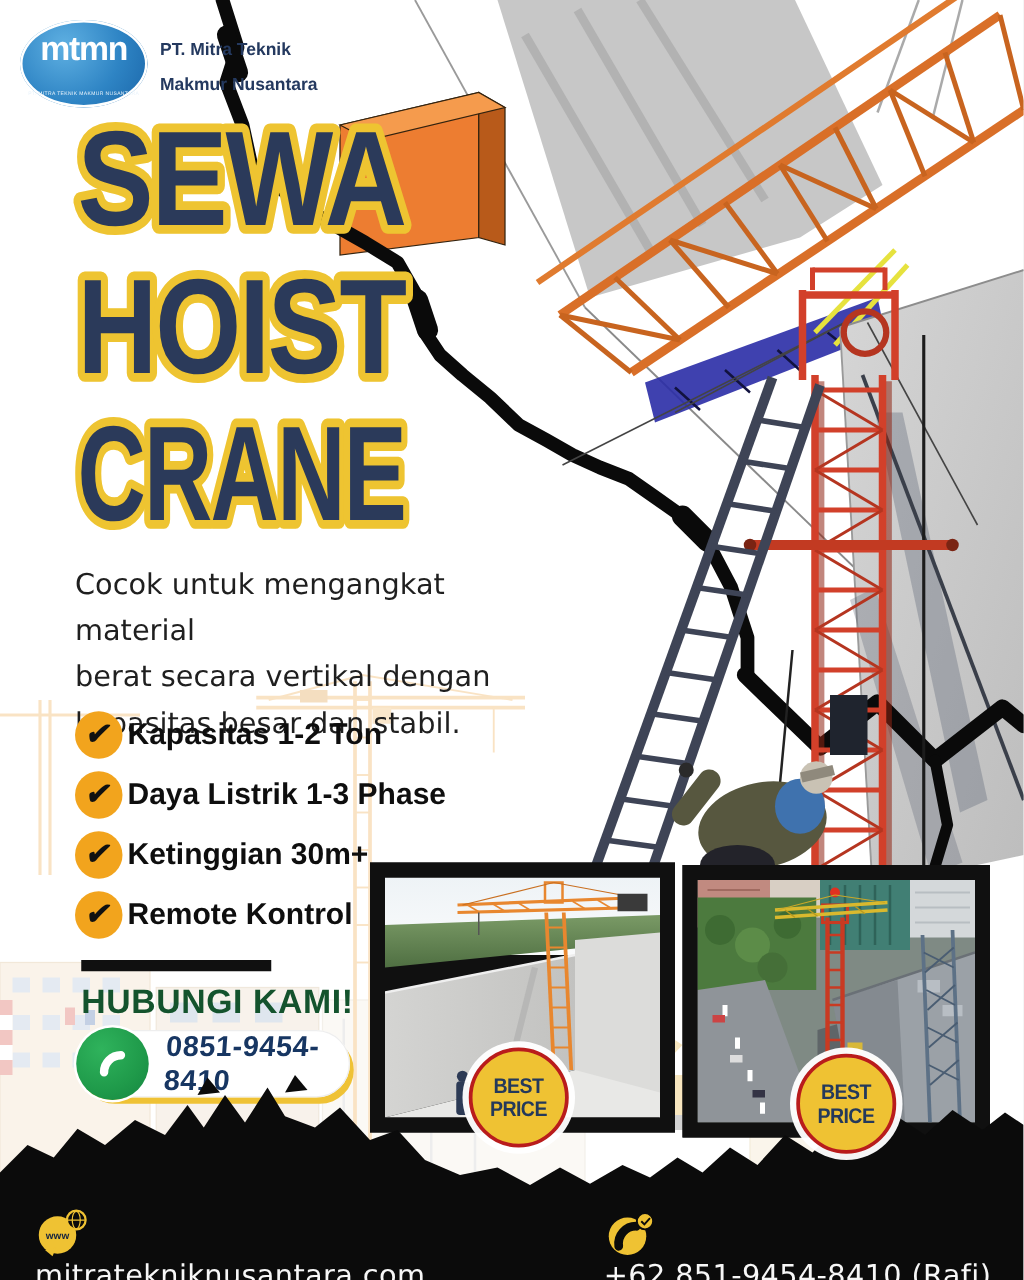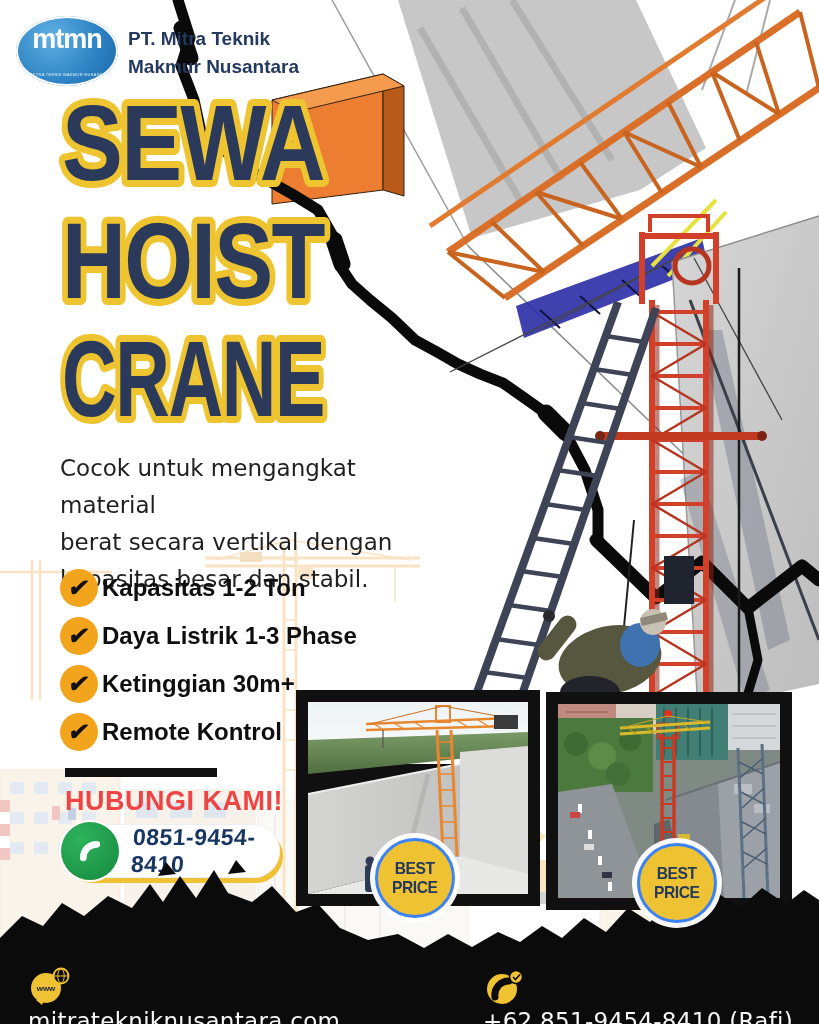--- a/index.html
+++ b/index.html
@@ -8,52 +8,52 @@
   .abs{position:absolute;}
   svg{display:block;}
 
   
   .logo{left:16px;top:16px;width:102px;height:70px;border-radius:50%;
         background:radial-gradient(circle at 35% 30%, #5fb0e2 0%, #2e84c4 55%, #1a65a8 100%);
         display:flex;flex-direction:column;align-items:center;justify-content:center;
         box-shadow:0 0 0 2px #ffffff inset;gap:20px;}
   .logo-text{color:#fff;font-weight:bold;font-size:27px;letter-spacing:-1px;line-height:26px;}
   .logo-caption{color:#e9f3fb;font-size:4px;letter-spacing:.3px;white-space:nowrap;}
-  .company{left:128px;top:25px;color:#24395f;font-weight:bold;font-size:19px;line-height:28px;}
+  .company{left:128px;top:25px;color:#24395f;font-weight:bold;font-size:14px;line-height:28px;}
 
   
   .description{left:60px;top:450px;width:390px;font-family:"DejaVu Sans",sans-serif;
                font-size:23px;line-height:37px;color:#1f1f1f;white-space:pre-line;}
 
   
   .features{left:60px;top:569px;display:flex;flex-direction:column;gap:10px;}
   .feature-row{display:flex;align-items:center;height:38px;}
   .check-circle{width:38px;height:38px;border-radius:50%;background:#F2A41D;
                 display:flex;align-items:center;justify-content:center;flex:0 0 auto;}
   .check-glyph{color:#111;font-size:24px;font-weight:bold;transform:skewX(-10deg);line-height:1;}
   .feature-label{margin-left:4px;font-weight:bold;font-size:24px;color:#0e0e0e;}
 
   
   .contact-bar{left:65px;top:768px;width:152px;height:9px;background:#101010;}
-  .contact-heading{left:65px;top:786px;font-weight:bold;font-size:27px;color:#ef4444;letter-spacing:.5px;}
+  .contact-heading{left:65px;top:786px;font-weight:bold;font-size:27px;color:#14532d;letter-spacing:.5px;}
   .phone-pill{left:62px;top:824px;width:218px;height:54px;background:#ffffff;border-radius:28px;
               box-shadow:3px 5px 0 #EFC235, 0 0 0 1px #eee inset;display:flex;align-items:center;}
   .green-circle{position:absolute;left:-1px;top:-2px;width:58px;height:58px;border-radius:50%;
                 background:radial-gradient(circle at 35% 30%, #2fb35c 0%, #1f9a4a 60%, #158540 100%);
                 box-shadow:0 0 0 2px #ffffff;display:flex;align-items:center;justify-content:center;}
   .phone-number{margin-left:70px;font-weight:bold;font-size:23px;color:#173662;letter-spacing:.5px;
                 transform:skewX(-4deg);}
 
   
   .frame{background:#101010;border:12px solid #101010;}
   .frame-left{left:296px;top:690px;width:244px;height:216px;box-sizing:border-box;}
   .frame-right{left:546px;top:692px;width:246px;height:218px;box-sizing:border-box;}
 
   
-  .badge{width:80px;height:80px;border-radius:50%;background:#EFC233;border:3px solid #3b82f6;
+  .badge{width:80px;height:80px;border-radius:50%;background:#EFC233;border:3px solid #b91c1c;
          box-shadow:0 0 0 5px rgba(255,255,255,.96);box-sizing:border-box;
          display:flex;flex-direction:column;align-items:center;justify-content:center;}
   .badge-left{left:375px;top:838px;}
   .badge-right{left:637px;top:843px;}
   .badge span{display:block;color:#24395B;font-weight:bold;font-size:17px;line-height:19px;
               letter-spacing:-.5px;transform:scaleX(.92);}
 
   
   .footer-contact{display:flex;flex-direction:column;}
   .footer-left{left:28px;top:966px;}

